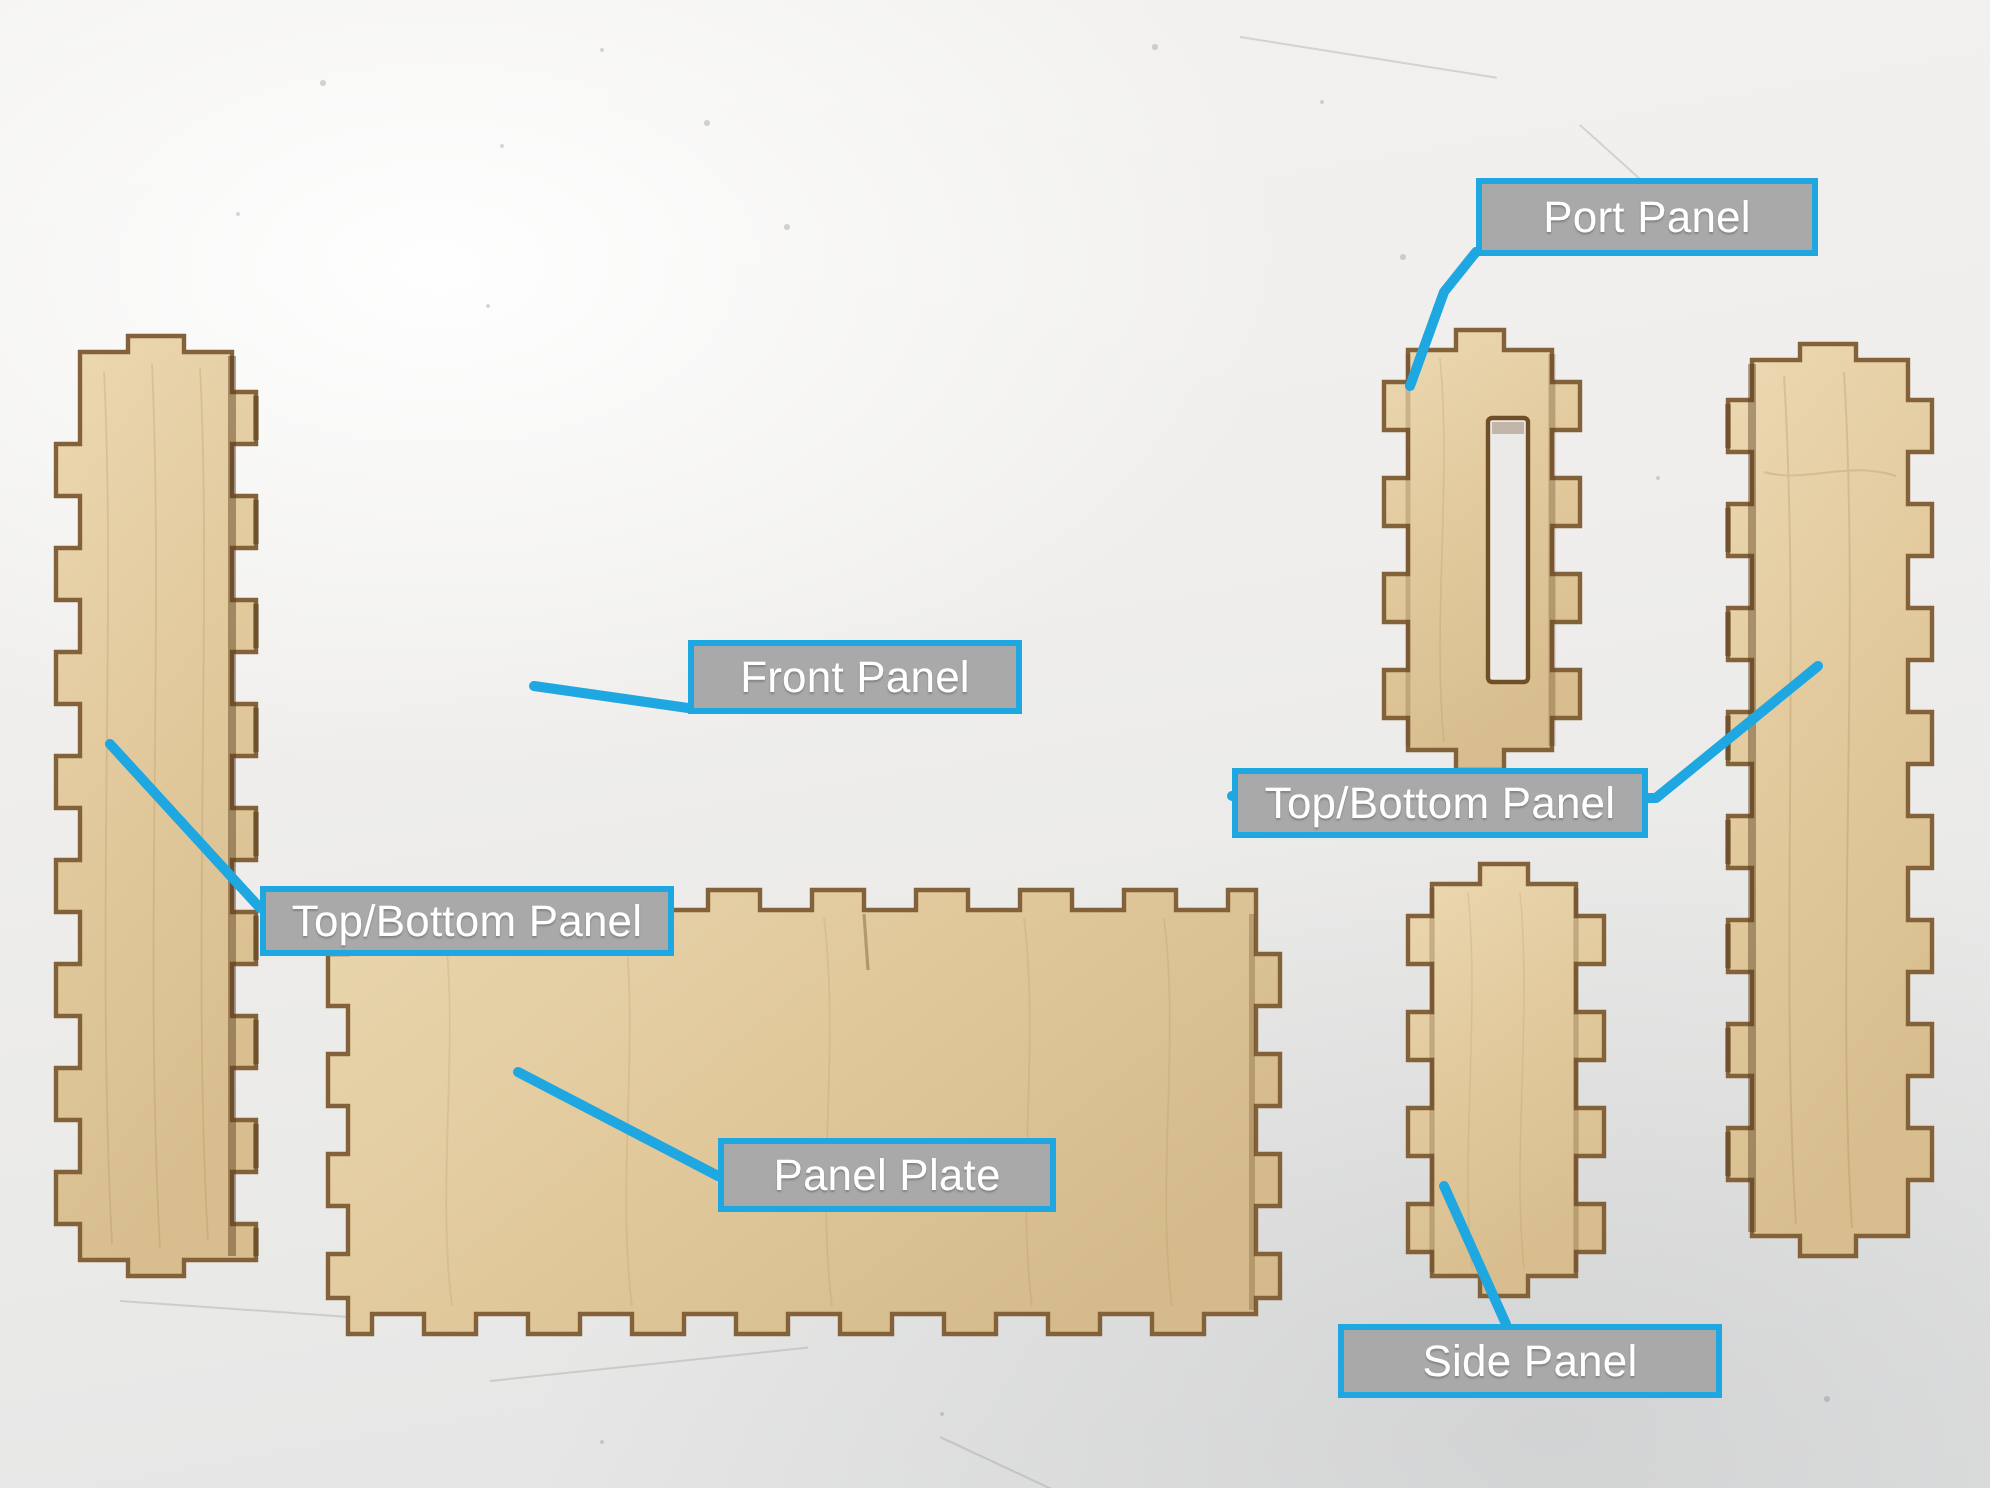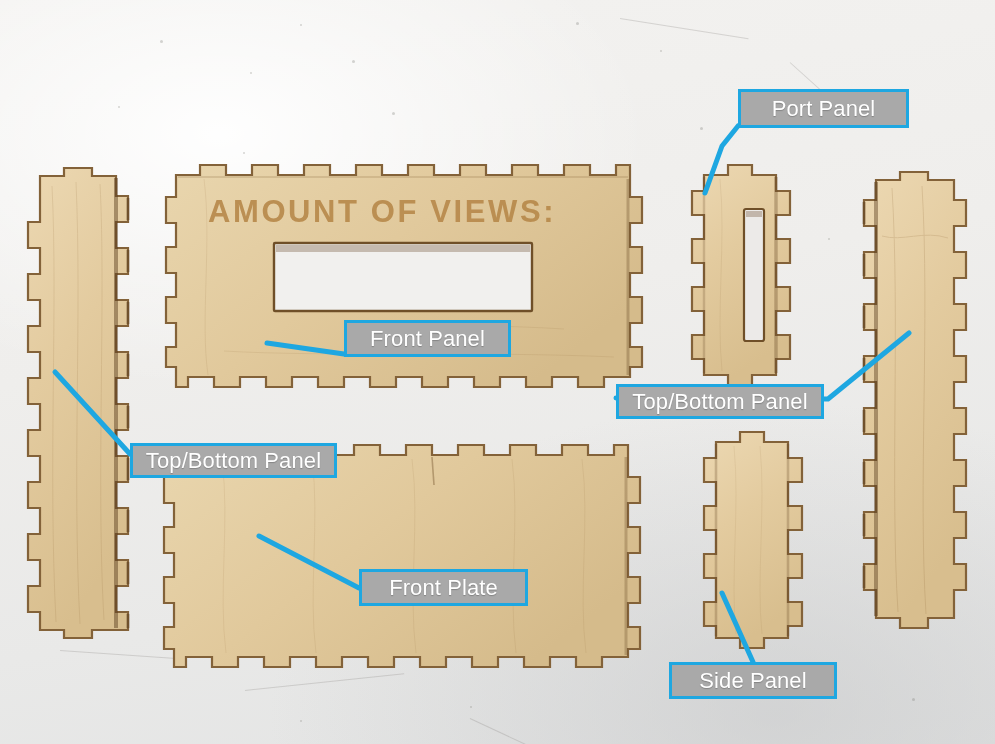--- a/index.html
+++ b/index.html
@@ -74,21 +74,21 @@
     letter-spacing: 0.1px;
     line-height: 1;
     text-shadow: 0 1px 1px rgba(60,60,60,0.35);
   }
 
   .chip-port        { left: 738px; top: 89px;  width: 171px; height: 39px; }
   .chip-front       { left: 344px; top: 320px; width: 167px; height: 37px; }
   .chip-tb-left     { left: 130px; top: 443px; width: 207px; height: 35px; }
   .chip-tb-right    { left: 616px; top: 384px; width: 208px; height: 35px; }
   .chip-back        { left: 359px; top: 569px; width: 169px; height: 37px; }
-  .chip-side        { left: 669px; top: 662px; width: 168px; height: 37px; }
+  .chip-side        { left: 669px; top: 662px; width: 192px; height: 37px; }
 </style>
 </head>
 <body>
 
 <div id="stage">
 
   <div>
     <div class="speck" style="left:160px;top:40px;width:3px;height:3px;"></div>
     <div class="speck" style="left:250px;top:72px;width:2px;height:2px;"></div>
     <div class="speck" style="left:300px;top:24px;width:2px;height:2px;"></div>
@@ -166,56 +166,20 @@
                M 110 344 L 110 366 M 110 396 L 110 418 M 110 448 L 110 462" stroke="rgba(86,58,26,0.40)" stroke-width="3" fill="none"></path>
 
       <g opacity="0.16" stroke="#8a6333" stroke-width="0.9" fill="none">
         <path d="M 34 20 C 40 140, 30 300, 38 456"></path>
         <path d="M 58 16 C 64 150, 54 310, 62 458"></path>
         <path d="M 82 18 C 88 130, 78 320, 86 454"></path>
       </g>
     </svg>
   </div>
 
-  <div class="part" style="left:164px; top:161px;">
-    <svg width="488" height="232" viewBox="0 0 488 232">
-      <path d="M 12 14
-               L 36 14 L 36 4 L 62 4 L 62 14 L 88 14 L 88 4 L 114 4 L 114 14
-               L 140 14 L 140 4 L 166 4 L 166 14 L 192 14 L 192 4 L 218 4 L 218 14
-               L 244 14 L 244 4 L 270 4 L 270 14 L 296 14 L 296 4 L 322 4 L 322 14
-               L 348 14 L 348 4 L 374 4 L 374 14 L 400 14 L 400 4 L 426 4 L 426 14
-               L 452 14 L 452 4 L 466 4 L 466 14
-               L 466 36 L 478 36 L 478 62 L 466 62
-               L 466 86 L 478 86 L 478 112 L 466 112
-               L 466 136 L 478 136 L 478 162 L 466 162
-               L 466 186 L 478 186 L 478 206 L 466 206
-               L 466 216 L 440 216 L 440 226 L 414 226 L 414 216
-               L 388 216 L 388 226 L 362 226 L 362 216 L 336 216 L 336 226 L 310 226 L 310 216
-               L 284 216 L 284 226 L 258 226 L 258 216 L 232 216 L 232 226 L 206 226 L 206 216
-               L 180 216 L 180 226 L 154 226 L 154 216 L 128 216 L 128 226 L 102 226 L 102 216
-               L 76 216 L 76 226 L 50 226 L 50 216 L 24 216 L 24 226 L 12 226
-               L 12 206 L 2 206 L 2 186 L 12 186
-               L 12 162 L 2 162 L 2 136 L 12 136
-               L 12 112 L 2 112 L 2 86 L 12 86
-               L 12 62 L 2 62 L 2 36 L 12 36 Z" fill="url(#plyB)" stroke="#836239" stroke-width="2.2"></path>
-
-      <rect x="110" y="82" width="258" height="68" rx="1" fill="#f1f0ee" stroke="#6f4f28" stroke-width="2.4"></rect>
-      <rect x="112" y="84" width="254" height="7" fill="rgba(95,64,30,0.30)"></rect>
-
-      <text id="engrave-text" x="44" y="61" font-family="'Liberation Sans', sans-serif" font-size="31" font-weight="700" letter-spacing="2.6" fill="#b88a4c" opacity="0.92">AMOUNT OF VIEWS:</text>
-
-      <path d="M 14 16 L 464 16" stroke="rgba(120,86,44,0.18)" stroke-width="2"></path>
-      <path d="M 464 18 L 464 214" stroke="rgba(96,66,30,0.30)" stroke-width="3" fill="none"></path>
-      <g opacity="0.13" stroke="#8a6333" stroke-width="0.9" fill="none">
-        <path d="M 40 18 C 48 80, 36 160, 44 214"></path>
-        <path d="M 180 160 C 230 166, 300 162, 400 168"></path>
-        <path d="M 60 190 C 160 196, 320 190, 450 196"></path>
-      </g>
-    </svg>
-  </div>
 
   <div class="part" style="left:686px; top:161px;">
     <svg width="128" height="230" viewBox="0 0 128 230">
       <path d="M 18 14
                L 42 14 L 42 4 L 66 4 L 66 14 L 90 14
                L 90 30 L 104 30 L 104 54 L 90 54
                L 90 78 L 104 78 L 104 102 L 90 102
                L 90 126 L 104 126 L 104 150 L 90 150
                L 90 174 L 104 174 L 104 198 L 90 198
                L 90 214 L 66 214 L 66 224 L 42 224 L 42 214 L 18 214
@@ -343,20 +307,20 @@
 
   <div class="chip chip-tb-left">
     <span>Top/Bottom Panel</span>
   </div>
 
   <div class="chip chip-tb-right">
     <span>Top/Bottom Panel</span>
   </div>
 
   <div class="chip chip-back">
-    <span>Front Plate</span>
+    <span>Panel Plate</span>
   </div>
 
   <div class="chip chip-side">
     <span>Side Panel</span>
   </div>
 
 </div>
 
 </body></html>

